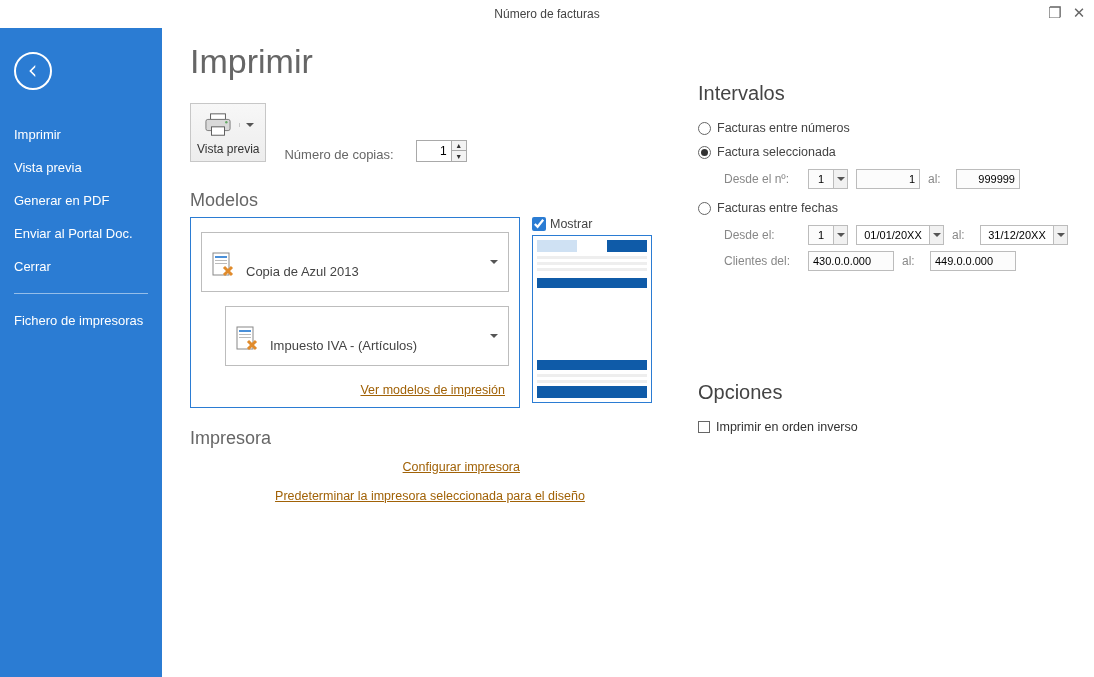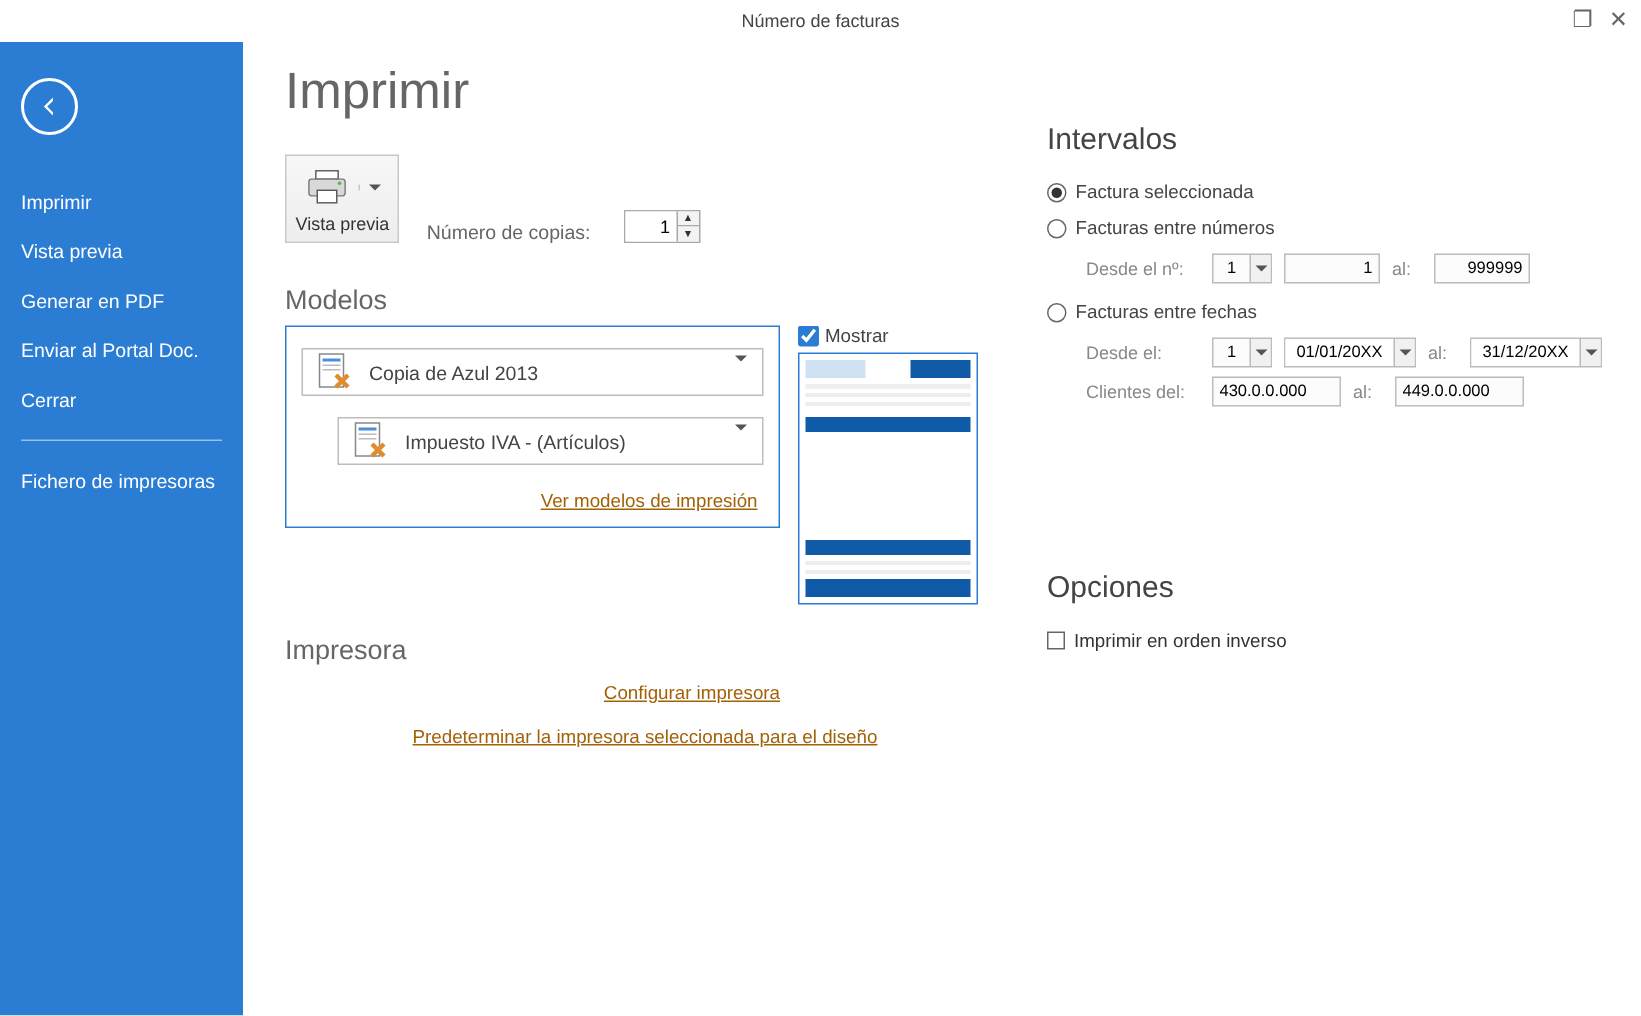--- a/index.html
+++ b/index.html
@@ -34,21 +34,21 @@
   .spinner { display: flex; border: 1px solid #a9a9a9; height: 22px; }
   .spinner input { border: none; width: 34px; text-align: right; padding-right: 4px; font-size: 12px; outline: none; }
   .spinner .arrows { display: flex; flex-direction: column; border-left: 1px solid #a9a9a9; }
   .spinner .arrows span { width: 14px; height: 10px; display: flex; align-items: center; justify-content: center; font-size: 7px; cursor: pointer; background:#f3f3f3; }
   .spinner .arrows span:first-child { border-bottom: 1px solid #a9a9a9; }
   
   .section-h { font-size: 18px; color: #666; font-weight: 400; margin-bottom: 6px; }
   
   .modelos-row { display: flex; gap: 12px; align-items: flex-start; }
   .modelos-box { border: 1.5px solid #2b7cd3; width: 330px; padding: 14px 10px 10px 10px; }
-  .model-select { border: 1px solid #bdbdbd; height: 32px; display: flex; align-items: center; padding: 12px 8px; gap: 10px; margin-bottom: 14px; cursor: pointer; }
+  .model-select { border: 1px solid #bdbdbd; height: 60px; display: flex; align-items: flex-end; padding: 12px 8px; gap: 10px; margin-bottom: 14px; cursor: pointer; }
   .model-select.inner { margin-left: 24px; margin-bottom: 4px; }
   .model-select .label { flex: 1; font-size: 13px; color: #444; }
   .model-select .caret-wrap { padding-right: 2px; }
   .link-row { text-align: right; padding: 12px 4px 0 0; }
   .link-row a, .under-link a { color: #a16207; font-size: 12.5px; cursor: pointer; text-decoration: underline; }
   
   .thumb-col { }
   .mostrar { display: flex; align-items: center; gap: 4px; font-size: 12.5px; color: #444; margin-bottom: 4px; }
   .mostrar input { accent-color: #2b7cd3; width:14px;height:14px; }
   .thumb { width: 120px; height: 168px; border: 1.5px solid #2b7cd3; background: #fff; padding: 4px; display:flex; flex-direction:column; gap:2px; }
@@ -197,27 +197,27 @@
         <div class="section-h">Impresora</div>
         <div class="under-link"><a>Configurar impresora</a></div>
         <div class="under-link center"><a>Predeterminar la impresora seleccionada para el diseño</a></div>
       </div>
     </div>
 
     <div class="right-col">
       <div class="section-h2">Intervalos</div>
 
       <div class="radio-row">
+        <span class="radio"></span>
+        <span>Facturas entre números</span>
+      </div>
+
+      <div class="radio-row">
         <span class="radio checked"></span>
         <span>Factura seleccionada</span>
-      </div>
-
-      <div class="radio-row">
-        <span class="radio"></span>
-        <span>Facturas entre números</span>
       </div>
       <div class="field-grid">
         <div class="fg-row">
           <span class="lbl">Desde el nº:</span>
           <div class="num-combo">
               <input value="1" style="">
               <div class="dd">
                 <span class="caret"></span>
               </div>
             </div>

